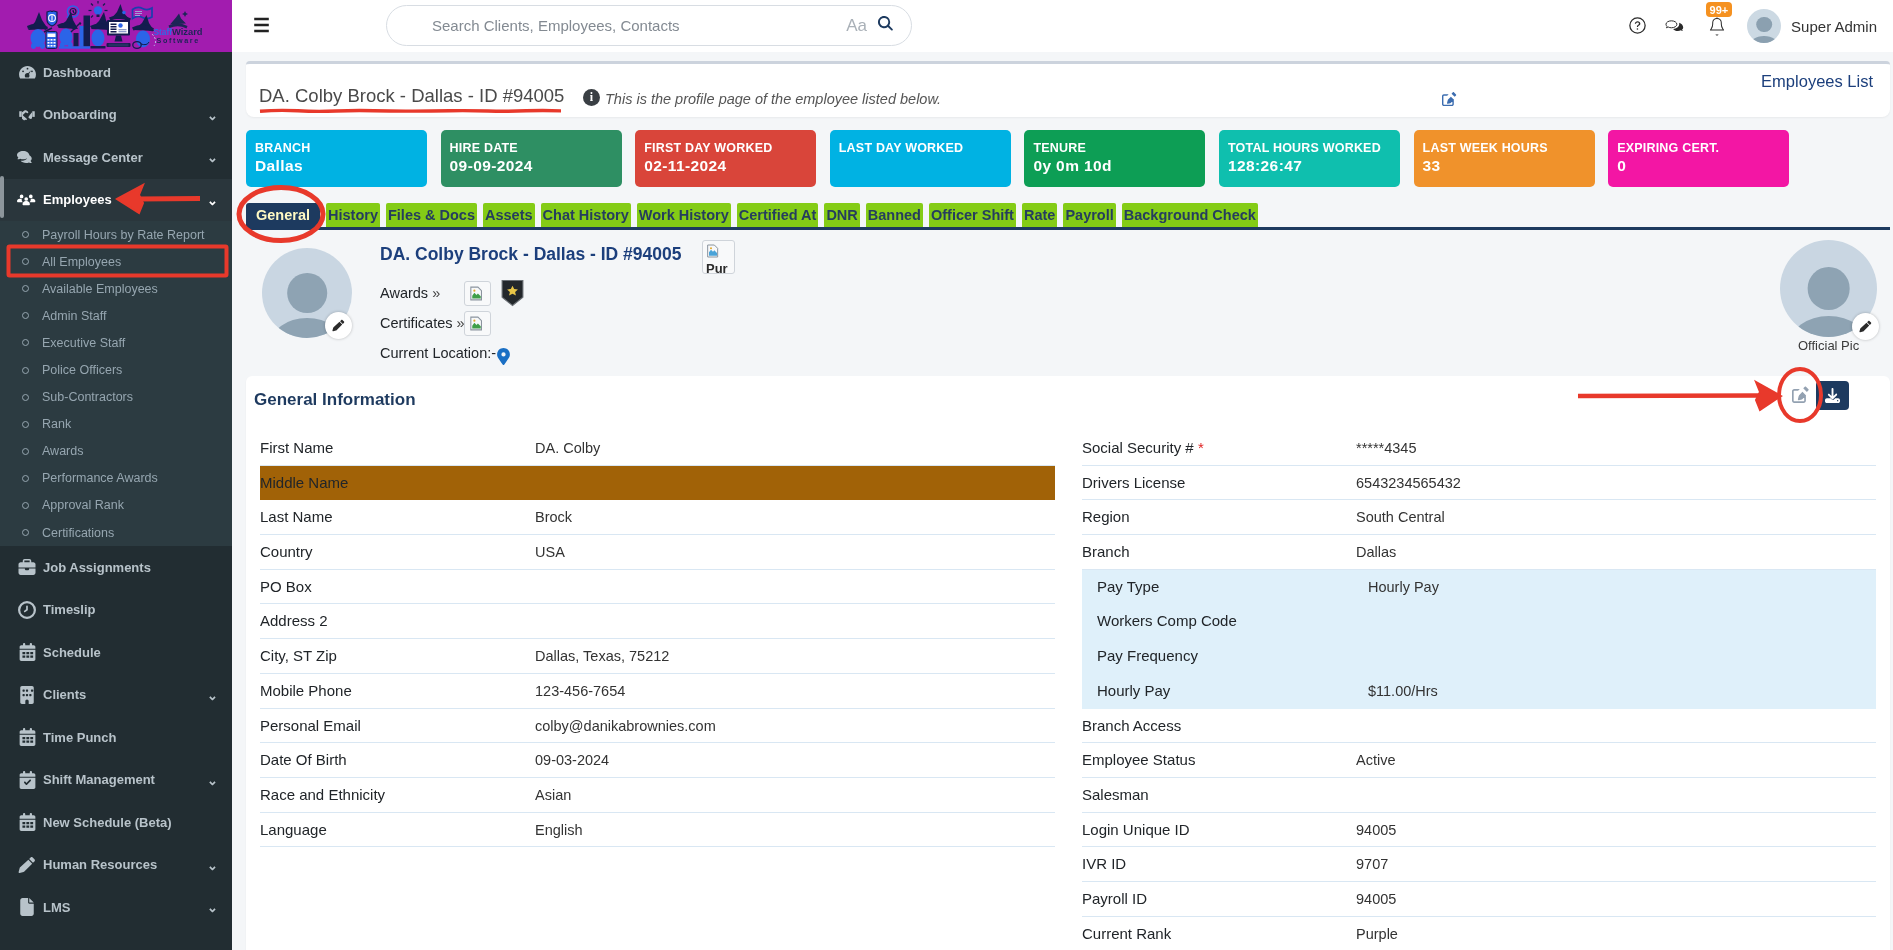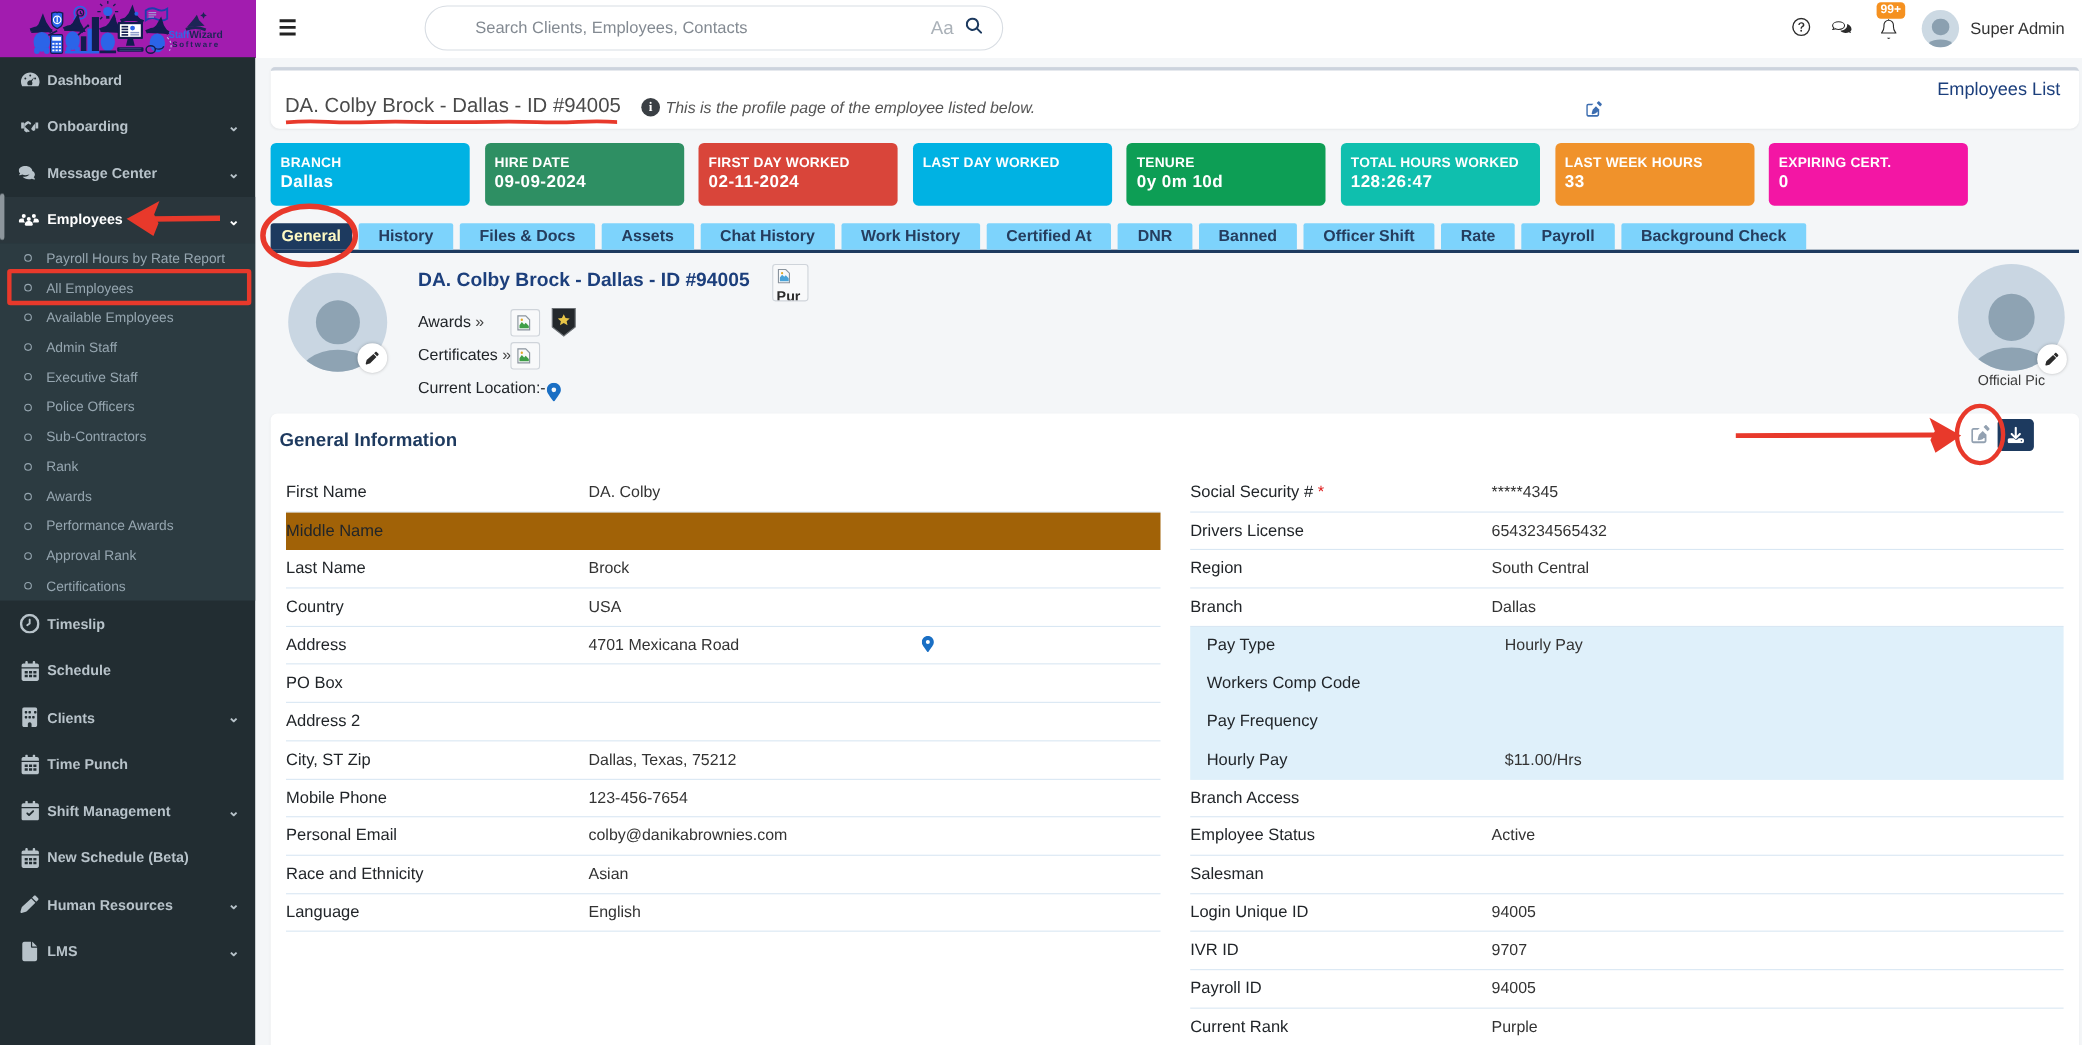--- a/index.html
+++ b/index.html
@@ -35,21 +35,21 @@
 .infotext { position:absolute; left:359px; top:27px; font-style:italic; font-size:14.5px; color:#555; }
 .editico { position:absolute; left:1196px; top:26px; }
 .emplist { position:absolute; right:17px; top:8px; font-size:16.5px; color:#1c3f7c; }
 
 .cards { margin:13px 0 0 14px; display:flex; }
 .card { width:181px; height:57px; border-radius:5px; margin-right:13.6px; color:#fff; padding:11px 0 0 9px; }
 .card .t { font-size:12.5px; font-weight:bold; letter-spacing:.2px; }
 .card .v { font-size:15.5px; font-weight:bold; margin-top:2px; letter-spacing:.4px; }
 
 .tabs { margin:16px 3px 0 14px; border-bottom:3px solid #1d3a5f; display:flex; height:27px; }
-.tab { background:#7dd3fc; color:#253d5e; font-size:14.5px; font-weight:bold; padding:0 18px; margin-right:6px; display:flex; align-items:center; border-radius:2px 2px 0 0; }
+.tab { background:#84cc16; color:#253d5e; font-size:14.5px; font-weight:bold; padding:0 2px; margin-right:6px; display:flex; align-items:center; border-radius:2px 2px 0 0; }
 .tab.active { background:#1d3a5f; color:#fef9c3; border-radius:3px 3px 0 0; padding:0 10px; }
 
 .profile { position:relative; height:146px; }
 .avatar { position:absolute; border-radius:50%; background:#c9d6e2; overflow:hidden; }
 .avatar .head { position:absolute; left:50%; top:28%; transform:translateX(-50%); width:44%; height:44%; border-radius:50%; background:#8ea3b3; }
 .avatar .body { position:absolute; left:50%; top:78%; transform:translateX(-50%); width:82%; height:60%; border-radius:50%; background:#8ea3b3; }
 .pencil { position:absolute; width:27px; height:27px; border-radius:50%; background:#fff; box-shadow:0 0 3px rgba(0,0,0,.25); display:flex; align-items:center; justify-content:center; z-index:3; }
 .pname { position:absolute; left:148px; top:14px; font-size:17.5px; font-weight:bold; color:#1c3f7c; }
 .brokenbox { position:absolute; background:#f8f9fa; border:1px solid #cfd4da; border-radius:3px; overflow:hidden; }
 .plabel { font-size:14.5px; color:#212529; }
@@ -241,20 +241,28 @@
     <li><span class="dot"></span>Executive Staff</li>
     <li><span class="dot"></span>Police Officers</li>
     <li><span class="dot"></span>Sub-Contractors</li>
     <li><span class="dot"></span>Rank</li>
     <li><span class="dot"></span>Awards</li>
     <li><span class="dot"></span>Performance Awards</li>
     <li><span class="dot"></span>Approval Rank</li>
     <li><span class="dot"></span>Certifications</li>
   </ul>
   <ul class="smenu">
+    <li>
+      <span class="mi">
+          <svg class="icon" width="18" height="17" viewBox="0 0 512 512">
+            <path fill="#b8c3ca" d="M184 48h144c4 0 8 4 8 8v40H176V56c0-4 4-8 8-8zm-56 8v40H64c-35 0-64 29-64 64v96h512v-96c0-35-29-64-64-64h-64V56c0-31-25-56-56-56H184c-31 0-56 25-56 56zm384 232H320v24c0 13-11 24-24 24h-80c-13 0-24-11-24-24v-24H0v128c0 35 29 64 64 64h384c35 0 64-29 64-64V288z"></path>
+          </svg>
+        </span>
+      Job Assignments
+    </li>
     <li>
       <span class="mi">
           <svg class="icon" width="18" height="18" viewBox="0 0 512 512">
             <path fill="#b8c3ca" d="M256 0a256 256 0 110 512 256 256 0 010-512zm0 64a192 192 0 100 384 192 192 0 000-384zm24 88v96c0 8-4 15-10 20l-64 48c-11 8-26 6-34-5s-6-26 5-34l54-41V152c0-13 11-24 24-24s25 11 25 24z"></path>
           </svg>
         </span>
       Timeslip
     </li>
     <li>
       <span class="mi">
@@ -491,43 +499,40 @@
         </div>
       <div class="row">
           <span class="lab">Last Name</span>
           <span class="val">Brock</span>
         </div>
       <div class="row">
           <span class="lab">Country</span>
           <span class="val">USA</span>
         </div>
       <div class="row">
-          <span class="lab">Address</span>
-          <span class="val">4701 Mexicana Road</span>
-          <span style="position:absolute; left:578px; top:8px;"><svg width="11" height="15" viewBox="0 0 384 512">
-              <path fill="#1a6fc4" d="M192 0C86 0 0 86 0 192c0 77 27 99 172 309 10 14 30 14 40 0C357 291 384 269 384 192 384 86 298 0 192 0zm0 256a64 64 0 110-128 64 64 0 010 128z"></path>
-            </svg></span>
-        </div>
-      <div class="row">
           <span class="lab">PO Box</span>
         </div>
       <div class="row">
           <span class="lab">Address 2</span>
         </div>
       <div class="row">
           <span class="lab">City, ST Zip</span>
           <span class="val">Dallas, Texas, 75212</span>
         </div>
       <div class="row">
           <span class="lab">Mobile Phone</span>
           <span class="val">123-456-7654</span>
         </div>
       <div class="row">
           <span class="lab">Personal Email</span>
           <span class="val">colby@danikabrownies.com</span>
+        </div>
+      <div class="row">
+          <span class="lab">Date Of Birth</span>
+          <span class="val">09-03-2024</span>
         </div>
       <div class="row">
           <span class="lab">Race and Ethnicity</span>
           <span class="val">Asian</span>
         </div>
       <div class="row">
           <span class="lab">Language</span>
           <span class="val">English</span>
         </div>
     </div>

